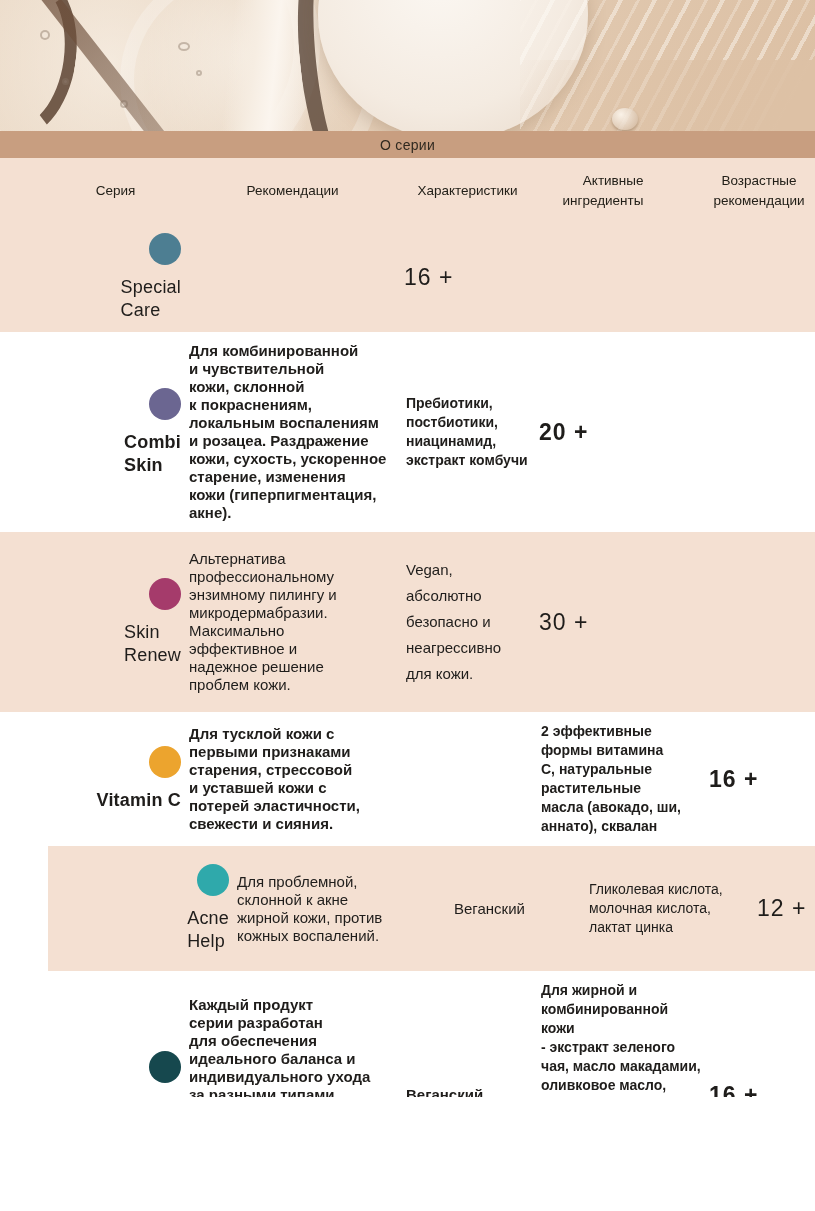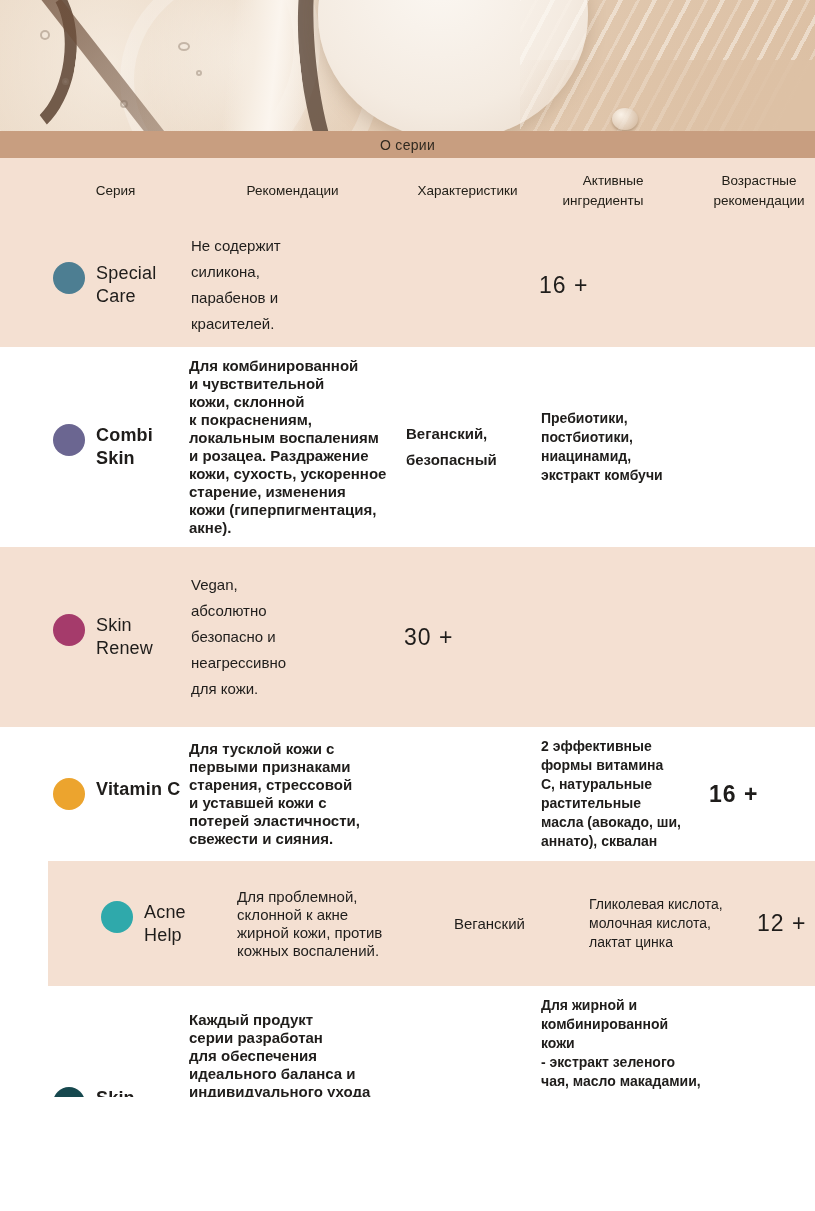--- a/index.html
+++ b/index.html
@@ -56,21 +56,21 @@
   .trow:nth-of-type(odd) { background:#ffffff; font-weight:700; }
   .trow:nth-of-type(even) { background:var(--pink,#f4e0d2); font-weight:400; }
   .r1 { min-height:90px; }
   .r2 { min-height:180px; }
   .r3 { min-height:180px; }
   .r4 { min-height:125px; }
   .r5 { min-height:125px;margin-left:48px; }
   .r6 { min-height:220px; }
 
   .cell { padding:10px 4px; }
-  .c-series { display:flex; align-items:flex-start; gap:11px; padding-left:53px; }
+  .c-series { display:flex; align-items:flex-end; gap:11px; padding-left:53px;flex-direction:column; }
   .dot { width:32px; height:32px; border-radius:50%; flex:0 0 auto; }
   .series-name { font-size:18px; line-height:23px; white-space:pre-line; letter-spacing:.2px; }
   .c-rec  { font-size:15px; line-height:18px; white-space:pre-line; padding-right:10px; }
   .c-char { font-size:15px; line-height:26px; white-space:pre-line; padding-left:6px; padding-right:4px; }
   .c-ing  { font-size:14px; line-height:19px; white-space:pre-line; padding-left:6px; padding-right:2px; }
   .c-age  { font-size:23px; letter-spacing:1px; padding-right:26px; }
 </style>
 </head>
 <body>
 
@@ -109,58 +109,61 @@
       <div class="hcell h5">Возрастные
 рекомендации</div>
     </div>
 
     <div class="grid trow r1">
       <div class="cell c-series">
         <span class="dot" style="background: rgb(77, 126, 146);"></span>
         <span class="series-name">Special
 Care</span>
       </div>
-      <div class="cell c-char">Не содержит
-силикона,
-парабенов и
-красителей.</div>
       <div class="cell c-ing"></div>
       <div class="cell c-age">16 +</div>
     </div>
 
     <div class="grid trow r2">
       <div class="cell c-series">
         <span class="dot" style="background: rgb(107, 102, 145);"></span>
         <span class="series-name">Combi
 Skin</span>
       </div>
       <div class="cell c-rec">Для комбинированной
 и чувствительной
 кожи, склонной
 к покраснениям,
 локальным воспалениям
 и розацеа. Раздражение
 кожи, сухость, ускоренное
 старение, изменения
 кожи (гиперпигментация,
 акне).</div>
-      <div class="cell c-char">Веганский,
-безопасный</div>
       <div class="cell c-ing">Пребиотики,
 постбиотики,
 ниацинамид,
 экстракт комбучи</div>
+      <div class="cell c-age">20 +</div>
     </div>
 
     <div class="grid trow r3">
       <div class="cell c-series">
         <span class="dot" style="background: rgb(165, 59, 107);"></span>
         <span class="series-name">Skin
 Renew</span>
       </div>
+      <div class="cell c-rec">Альтернатива
+профессиональному
+энзимному пилингу и
+микродермабразии.
+Максимально
+эффективное и
+надежное решение
+проблем кожи.</div>
       <div class="cell c-char">Vegan,
 абсолютно
 безопасно и
 неагрессивно
 для кожи.</div>
       <div class="cell c-age">30 +</div>
     </div>
 
     <div class="grid trow r4">
       <div class="cell c-series">

